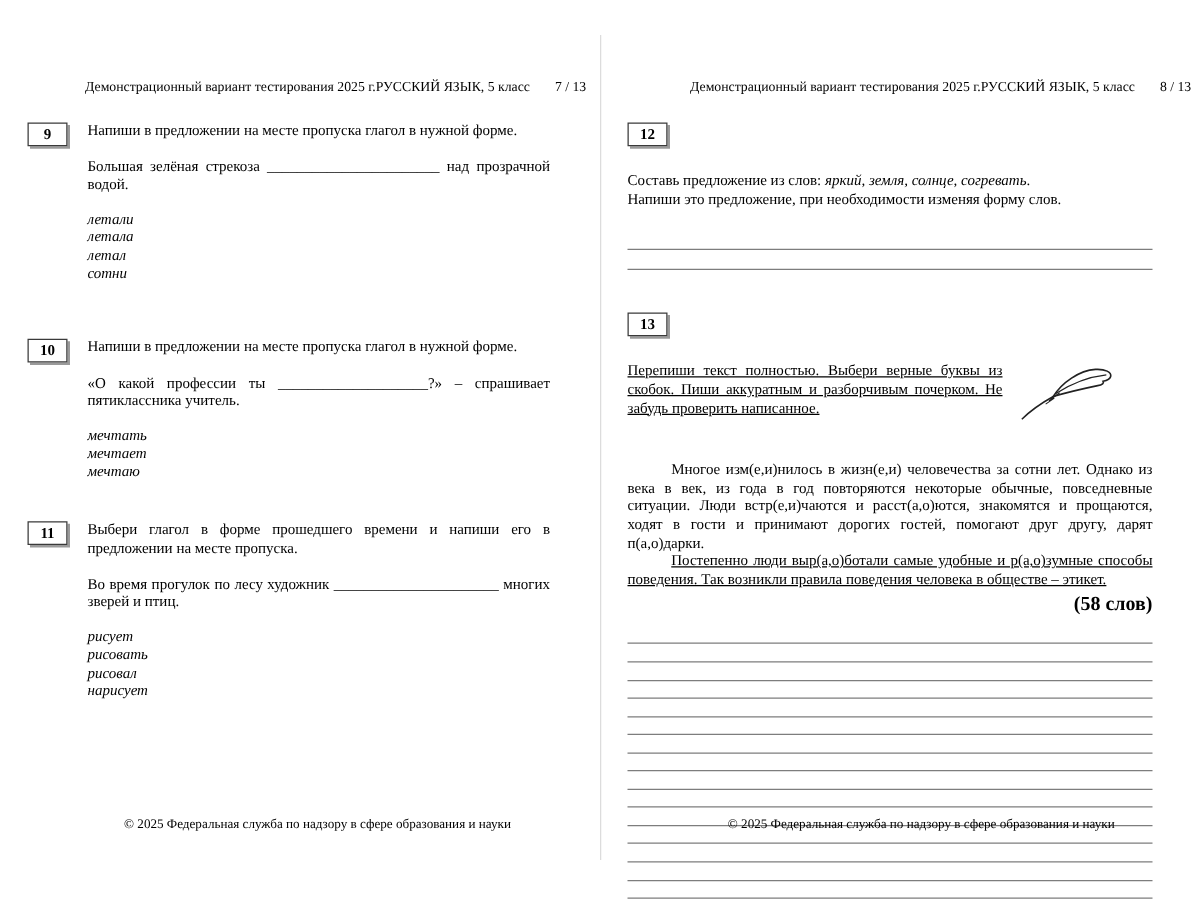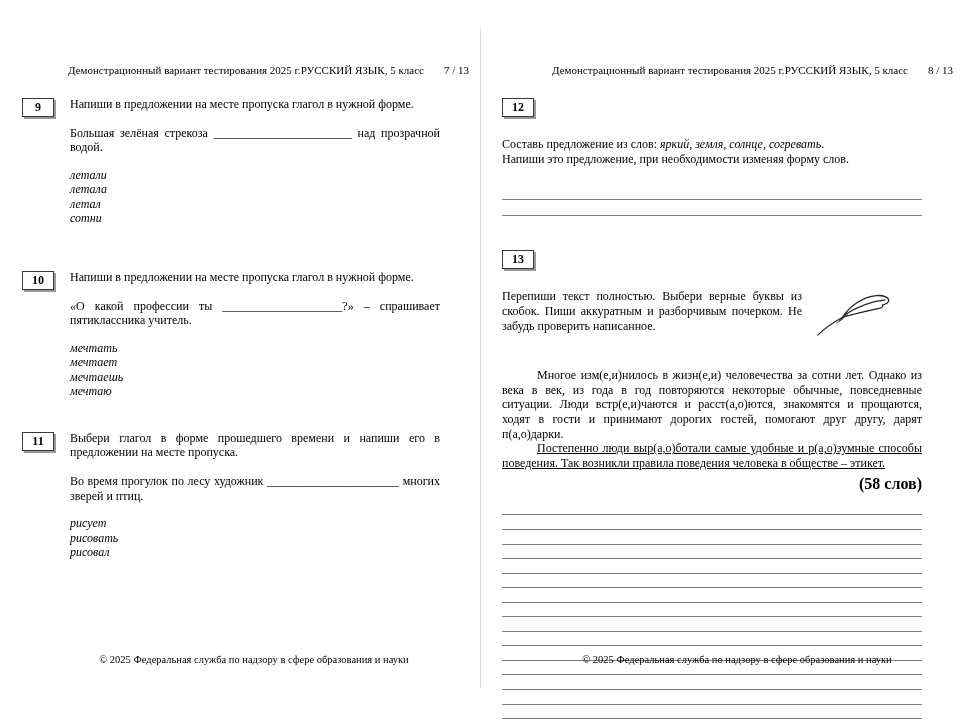--- a/index.html
+++ b/index.html
@@ -43,21 +43,21 @@
   .options { margin-top:13px; font-style:italic; }
   .option { line-height:14.5px; }
 
   .q12-line { margin:0; }
 
   .writelines { margin-top:18px; }
   .writelines.big { margin-top:7px; }
   .writeline { height:15px; border-bottom:1px solid #7d7d7d; }
   .writelines.big .writeline { height:14.55px; box-sizing:border-box; }
 
-  .q13-head { display:flex; gap:12px; align-items:flex-start; }
+  .q13-head { display:flex; gap:12px; align-items:flex-start;text-decoration:underline; }
   .q13-head .instr { width:300px; flex:none; }
   .quill { flex:none; margin-top:-4px; }
 
   .bodytext {
     margin:0; text-align:justify; text-indent:35px; line-height:14.6px;
   }
   .bodytext + .bodytext { margin-top:0;text-decoration:underline; }
   .textblock { margin-top:29px; }
   .wordcount { margin:4px 0 0; text-align:right; font-size:16px;font-weight:bold; }
 
@@ -99,37 +99,37 @@
   <section class="question q10">
     <div class="qnum">
       <span>10</span>
     </div>
     <div class="qbody">
       <p class="instr">Напиши в предложении на месте пропуска глагол в нужной форме.</p>
       <p class="sentence">«О какой профессии ты ____________________?» – спрашивает пятиклассника учитель.</p>
       <div class="options">
           <div class="option">мечтать</div>
           <div class="option">мечтает</div>
-          <div class="option">мечтаешь</div>
           <div class="option">мечтаю</div>
         </div>
     </div>
   </section>
 
   <section class="question q11">
     <div class="qnum">
       <span>11</span>
     </div>
     <div class="qbody">
       <p class="instr">Выбери глагол в форме прошедшего времени и напиши его в предложении на месте пропуска.</p>
       <p class="sentence">Во время прогулок по лесу художник ______________________ многих зверей и птиц.</p>
       <div class="options">
           <div class="option">рисует</div>
           <div class="option">рисовать</div>
           <div class="option">рисовал</div>
+          <div class="option">нарисует</div>
         </div>
     </div>
   </section>
 
   <div class="page-footer">© 2025 Федеральная служба по надзору в сфере образования и науки</div>
 </div>
 
 <div class="page right">
   <div class="page-header">
     <span class="h-left">Демонстрационный вариант тестирования 2025 г.</span>

